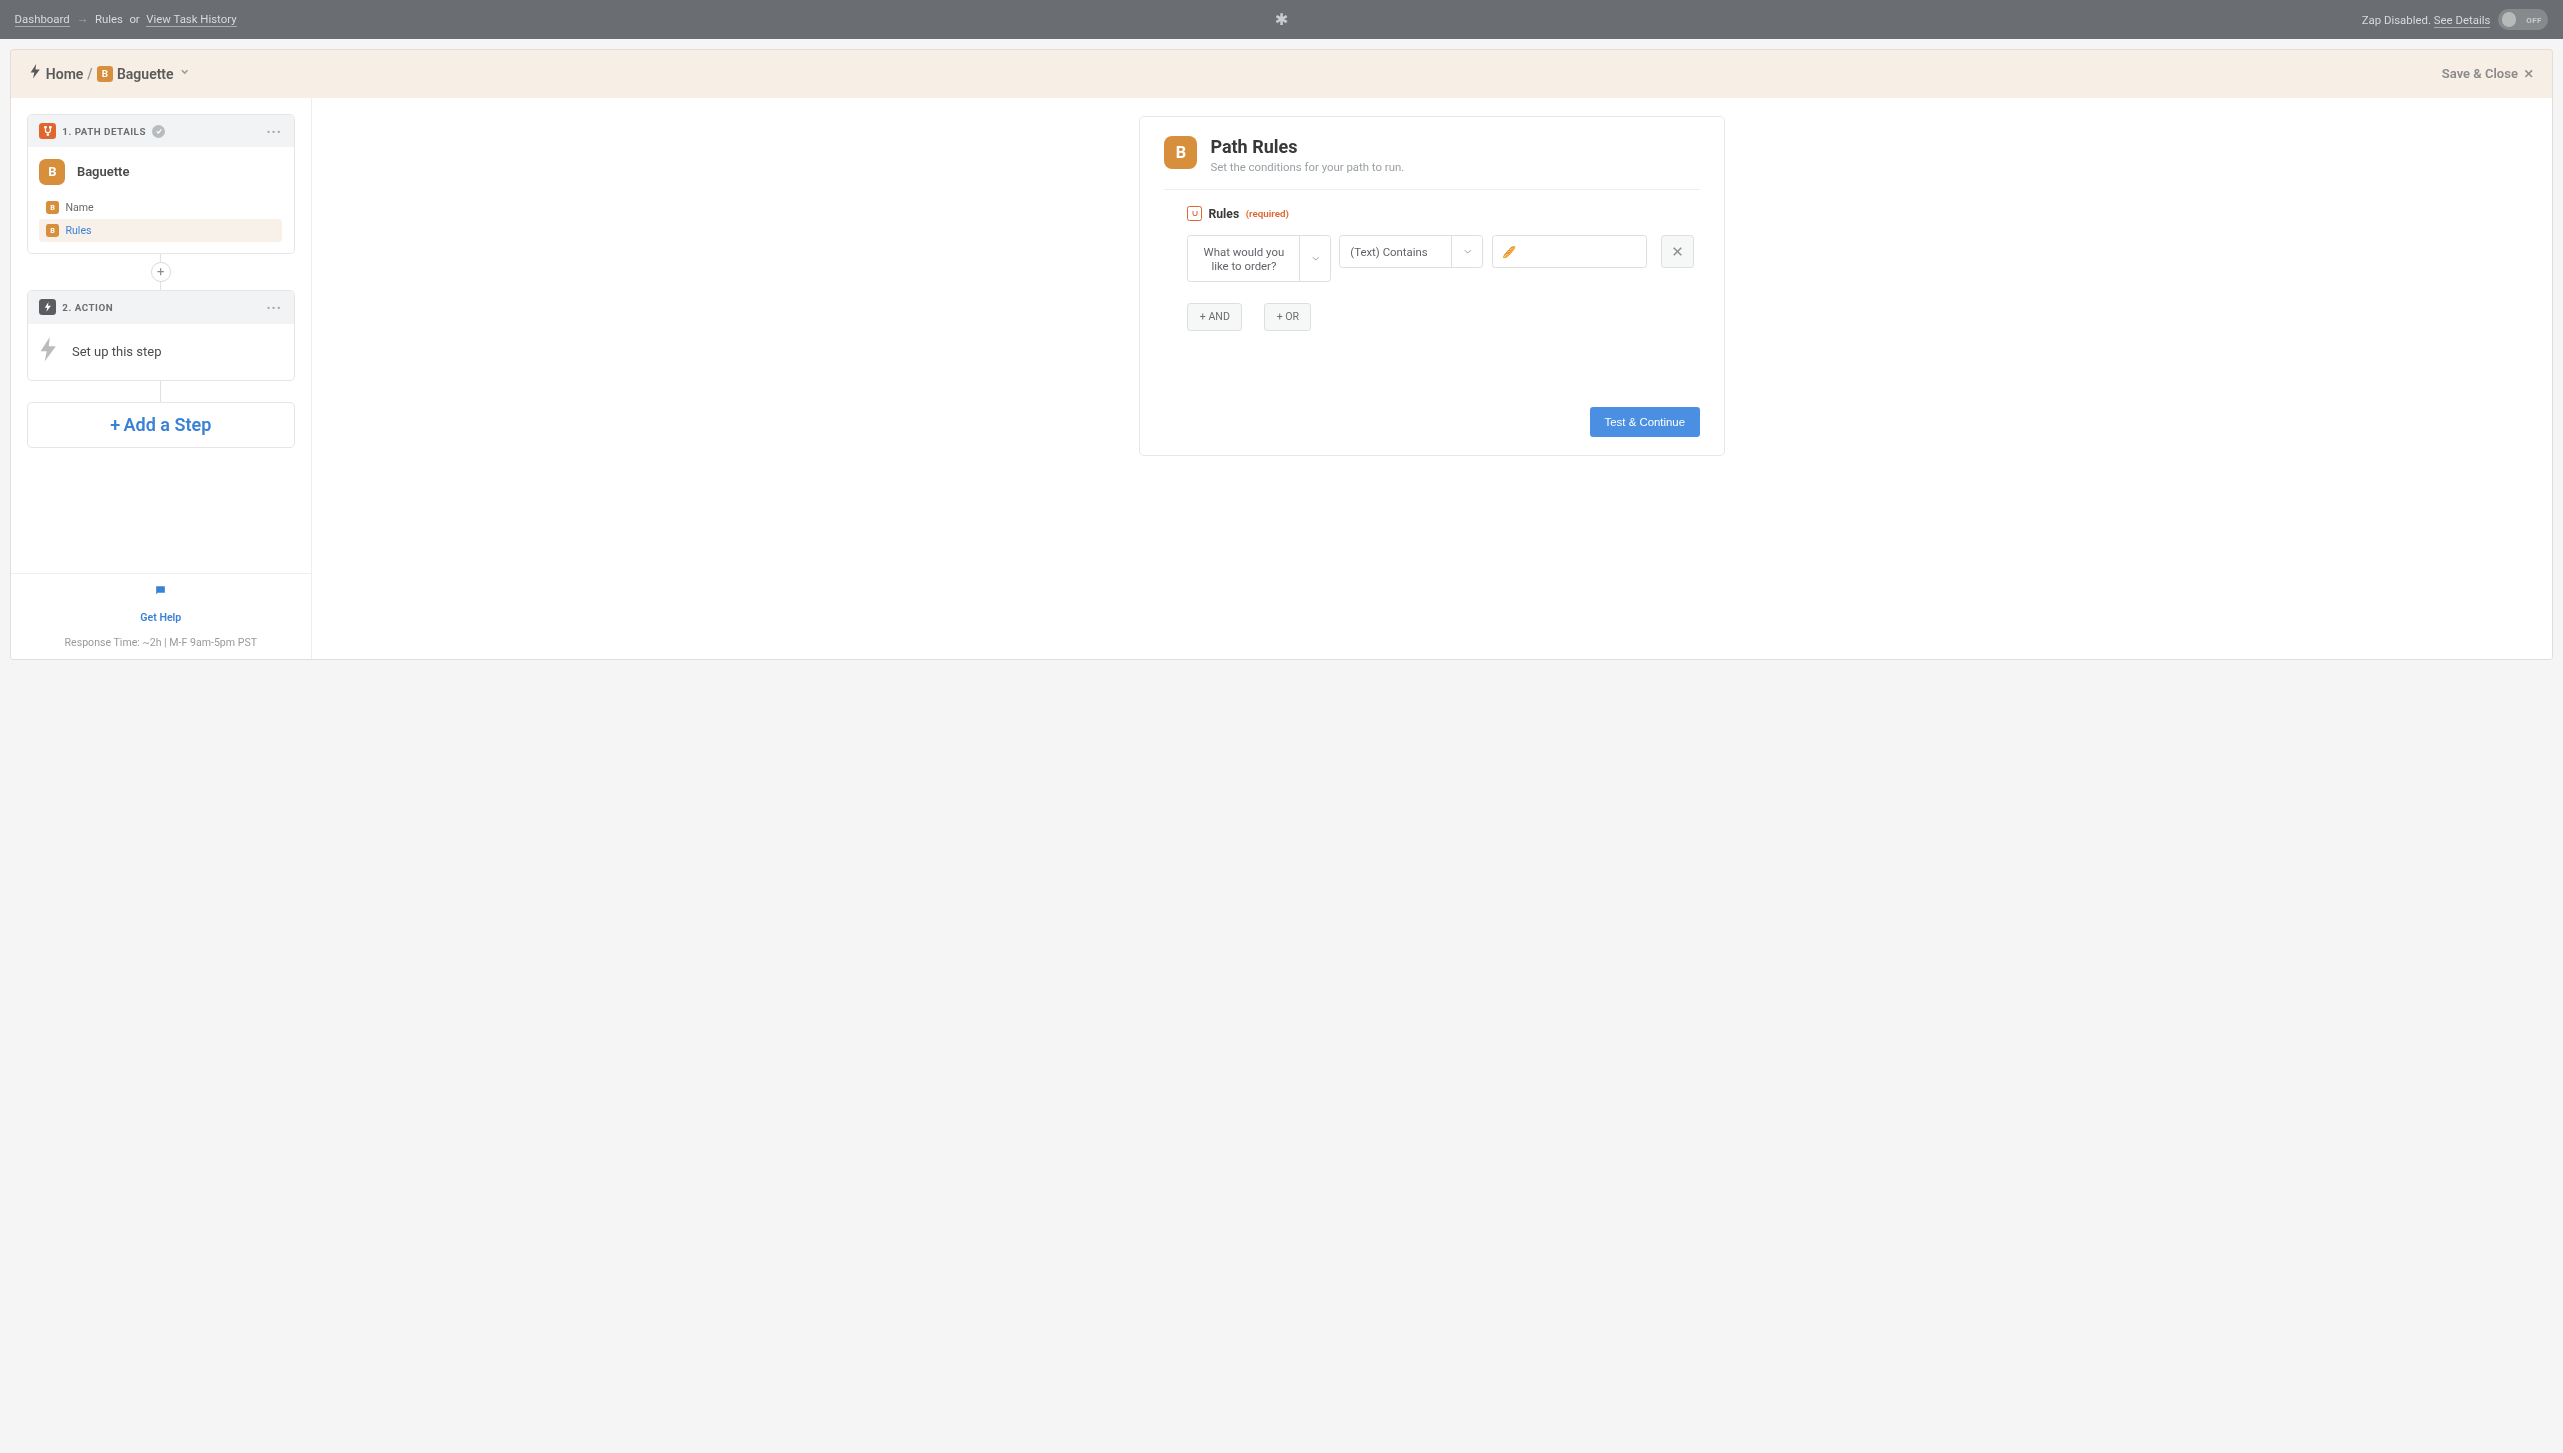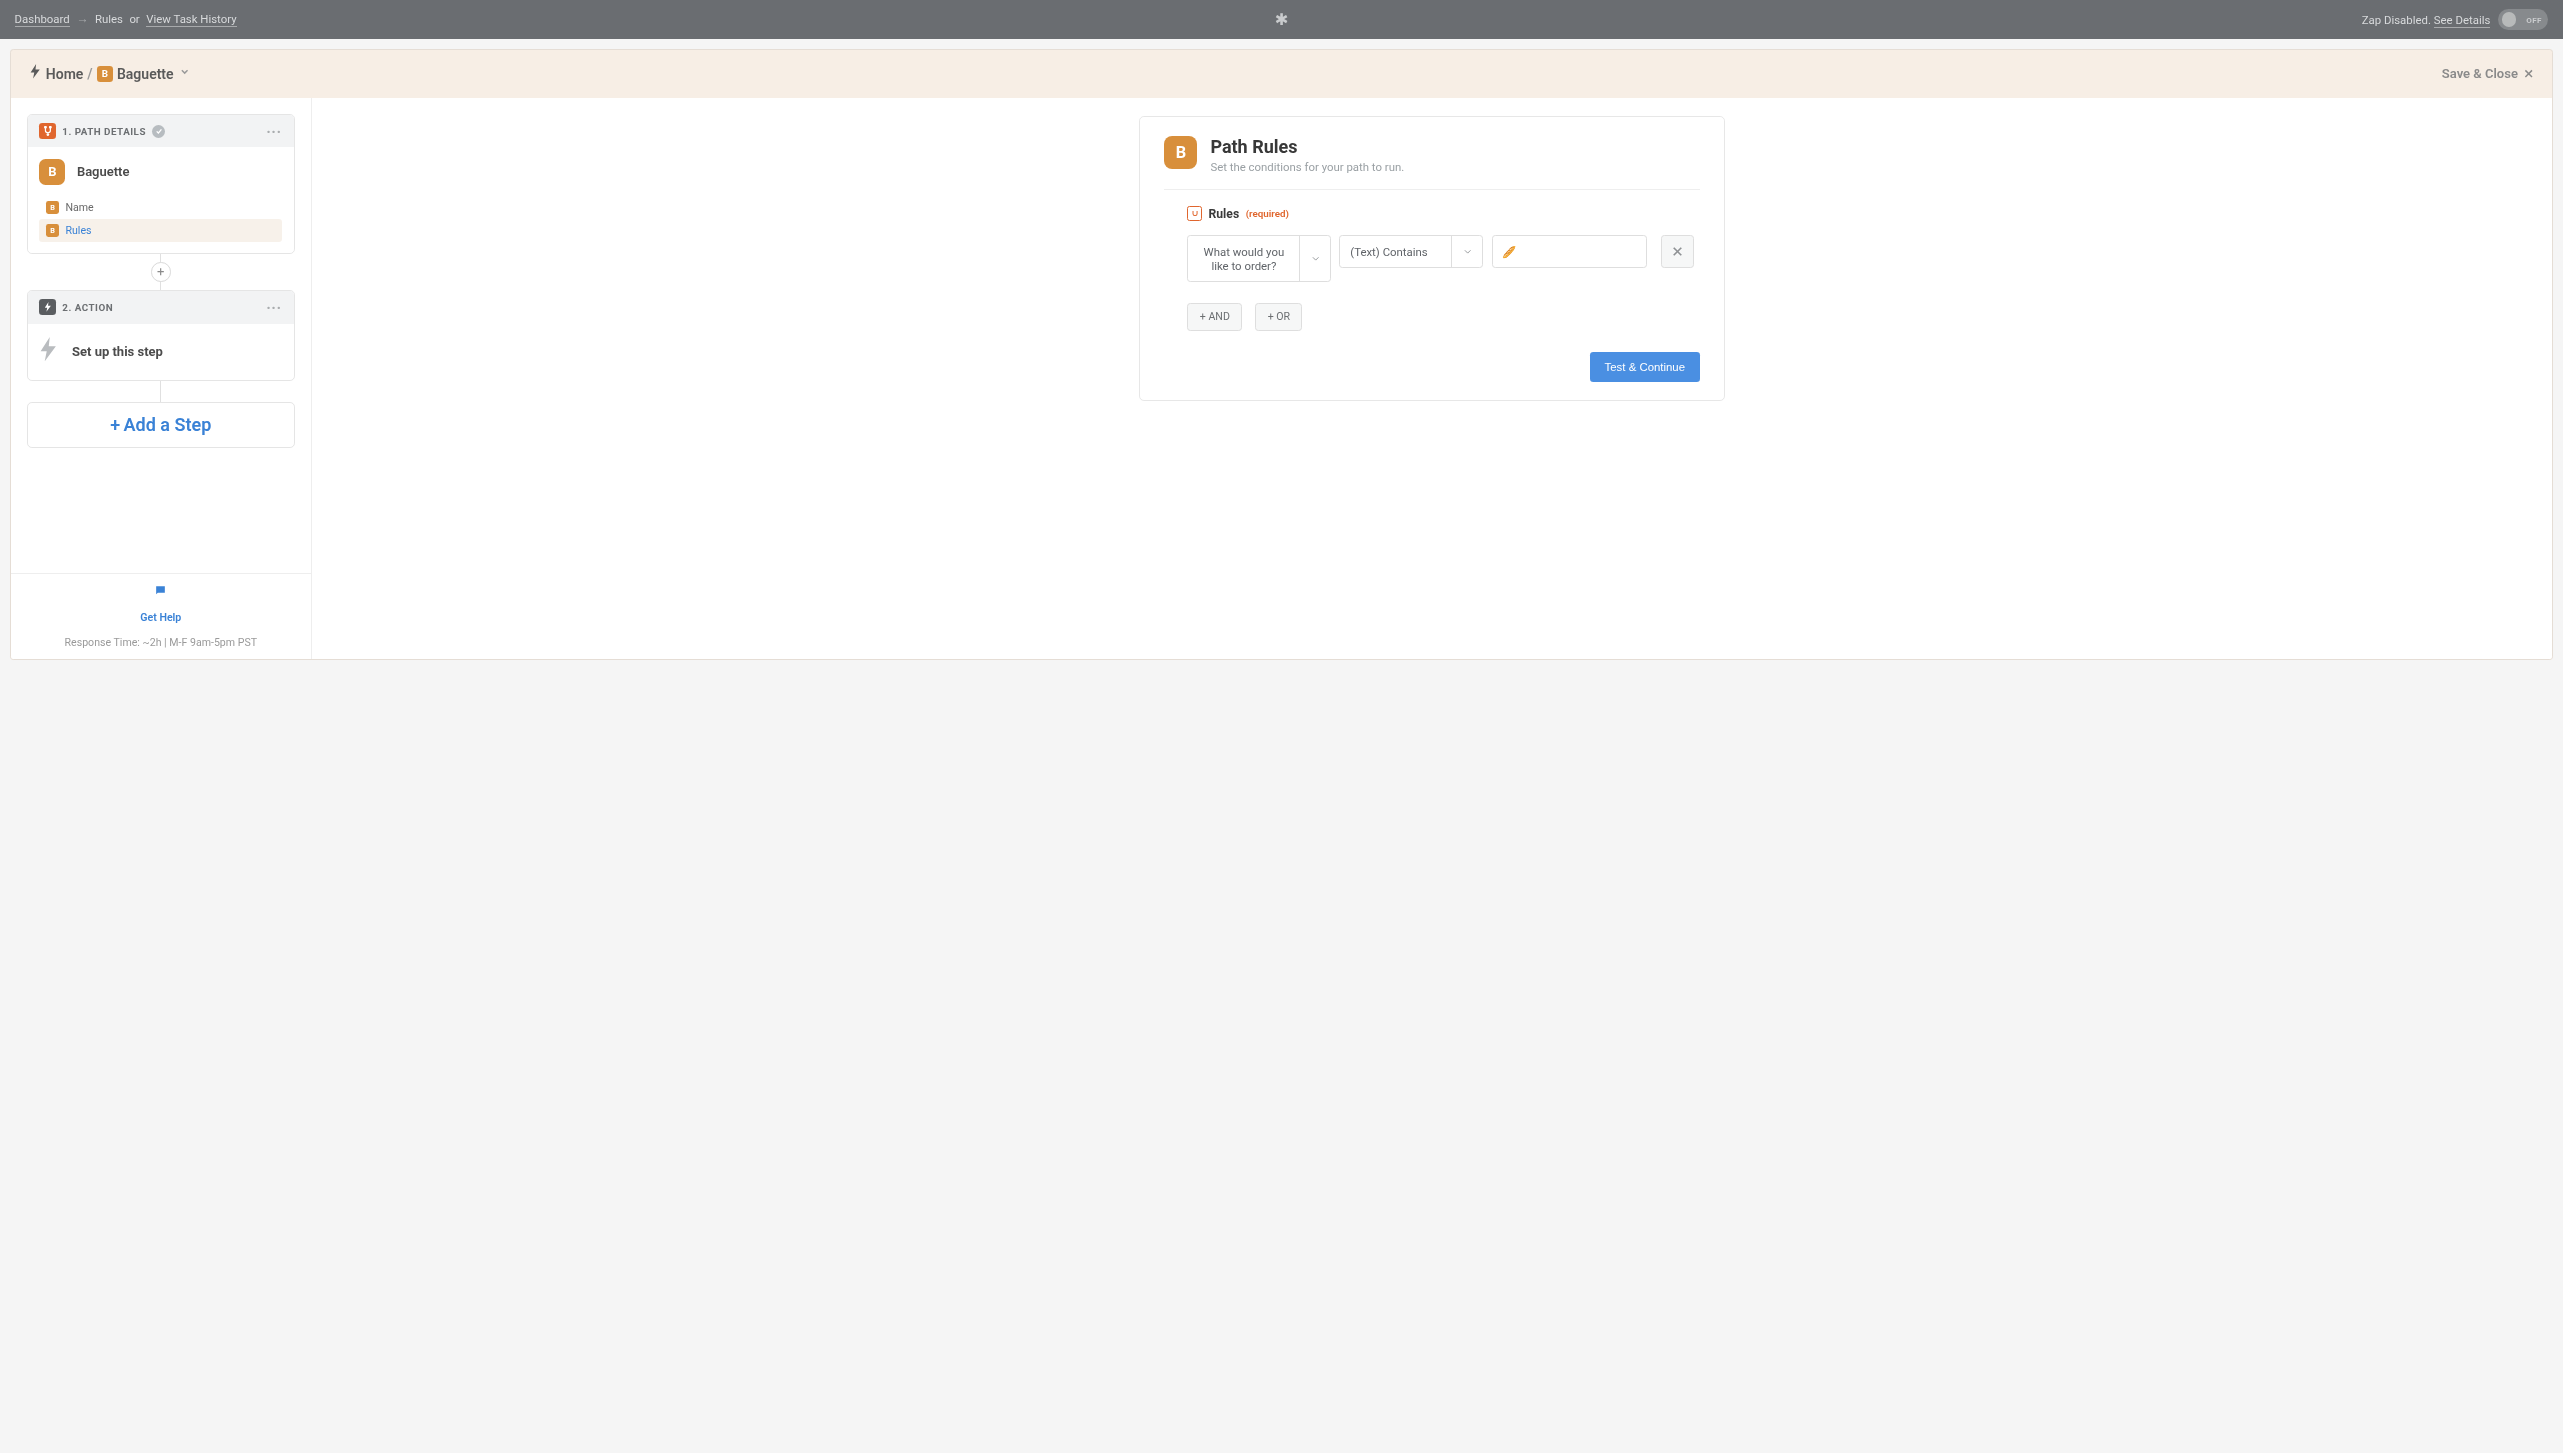--- a/index.html
+++ b/index.html
@@ -110,21 +110,21 @@
     position: relative; height: 36px;
   }
   .connector .line { width: 0.8px; flex:1; background: #e0e0e0; }
   .plus-circle {
     width: 19.5px; height: 19.5px; background: #fff; border: 0.8px solid #d9d9d9; border-radius: 50%;
     display: inline-flex; align-items: center; justify-content: center; color: #8a8a8a; font-size: 13px;
     position: absolute; top: 8.1px; cursor:pointer;
   }
   .action-body { display: flex; align-items: center; gap: 13px; padding: 13px 11.4px; }
   .bolt-big { color: #b9bcbf; font-size: 24.4px; }
-  .setup-text { font-size: 13px; font-weight: 700; color: #4c4c4c; }
+  .setup-text { font-size: 13px; font-weight: 400; color: #4c4c4c; }
   .connector2 { height: 21px; display:flex; justify-content:center;}
   .connector2 .line { width:0.8px; height:100%; background:#e0e0e0;}
   .add-step {
     border: 0.8px solid #e5e5e5; border-radius: 4.9px; background: #fff; padding: 11.4px;
     text-align: center; color: #3a82d6; font-weight: 600; font-size: 18px; cursor: pointer;
   }
   .add-step .plus { color: #3a82d6; margin-right: 3.3px; }
   .help-bar {
     border-top: 0.8px solid #eee; padding: 9.8px 13px; display: flex; align-items: center; gap: 11.4px;
     font-size: 10.6px;
@@ -172,21 +172,21 @@
   .val-input {
     border: 0.8px solid #dedede; border-radius: 3.3px; background: #fff; padding: 8.1px 9.8px;
     width: 155px; font-size: 11.4px; color: #606469;
   }
   .del-btn {
     border: 0.8px solid #dedede; border-radius: 3.3px; background: #f6f7f7; width: 33px; height: 33px;
     display: flex; align-items: center; justify-content: center; color: #8e9194; cursor: pointer;
     margin-left: 6.5px;
   }
   .del-btn svg { width: 13px; height: 13px; }
-  .logic-btns { display: flex; gap: 13px; padding-left: 23px; margin-bottom: 21px;}
+  .logic-btns { display: flex; gap: 22px; padding-left: 23px; margin-bottom: 76px;}
   .logic-btn {
     border: 0.8px solid #dedede; border-radius: 3.3px; background: #f6f7f7; padding: 6.5px 11.4px;
     font-size: 10.6px; color: #6c6f72; cursor: pointer;
   }
   .panel-footer { display: flex; justify-content: flex-end; }
   .test-btn {
     background: #4a8fe2; color: #fff; border: none; border-radius: 3.3px; padding: 9px 14.6px;
     font-size: 11.4px; cursor: pointer;
   }
 </style>

